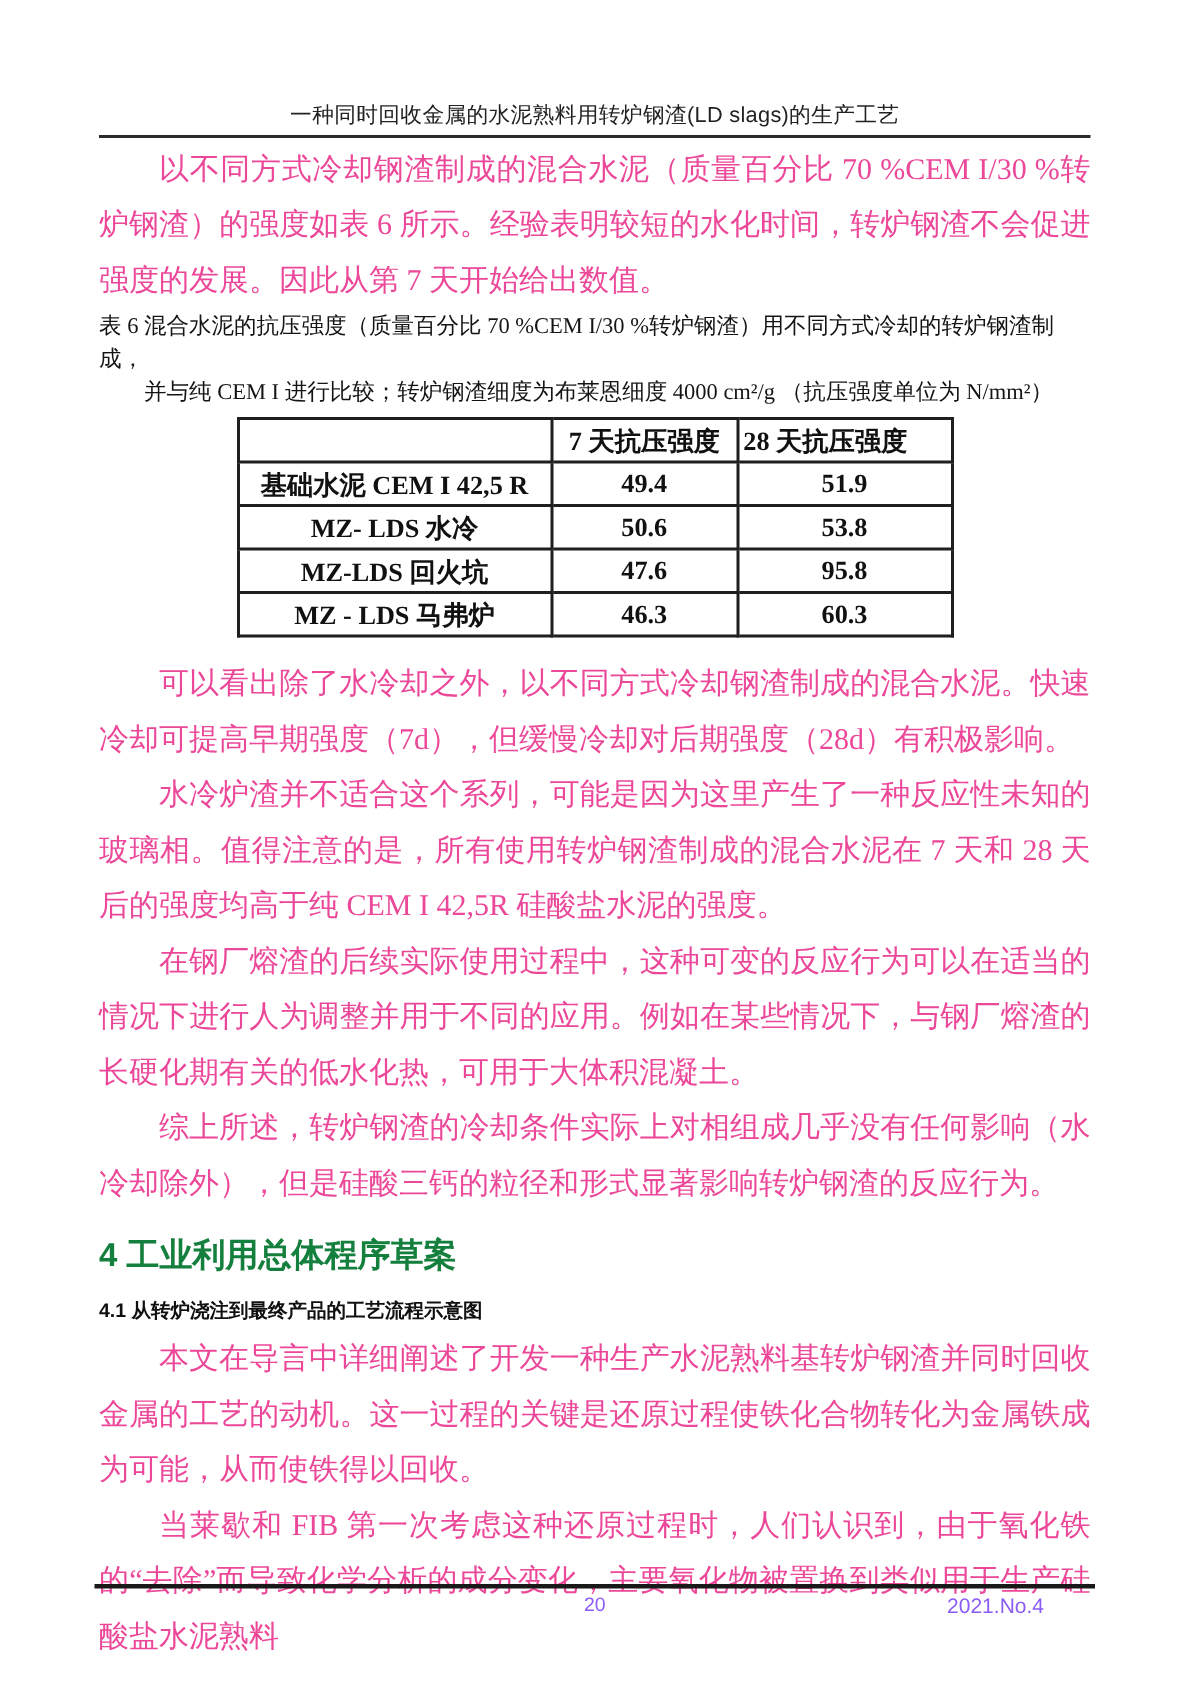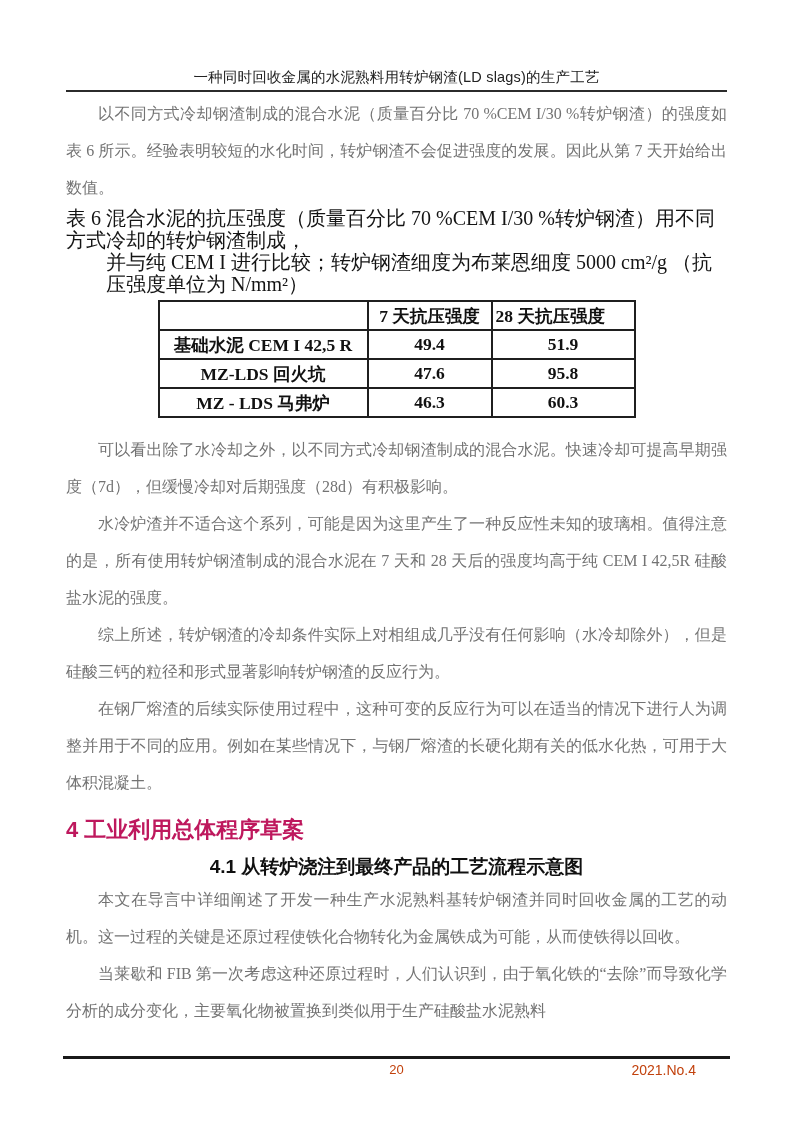--- a/index.html
+++ b/index.html
@@ -27,31 +27,31 @@
     color: #222;
     letter-spacing: 0.2px;
   }
   .header-rule {
     margin-top: 4px;
     border-bottom: 2px solid #2b2b2b;
   }
   
   .para {
     margin: 0;
-    font-size: 16px;
+    font-size: 20px;
     line-height: 37px;
     text-align: justify;
     text-indent: 2em;
-    color: #737373;
+    color: #ec4899;
   }
   .para.first { margin-top: 3px; }
   
   .caption {
     margin-top: 1px;
-    font-size: 20px;
+    font-size: 15px;
     line-height: 22px;
     color: #141414;
   }
   .caption .cap-line2 { padding-left: 2em; }
   
   table.strength {
     margin: 5px auto 0 auto;
     border-collapse: collapse;
     table-layout: fixed;
     width: 476px;
@@ -74,64 +74,63 @@
   table.strength th { font-weight: bold; }
   table.strength th.h3 { text-align: left; padding-left: 3px; }
   .after-table { margin-top: 13px; }
   
   .h-section {
     margin: 15px 0 0 0;
     font-family: "Liberation Sans", "DejaVu Sans", sans-serif;
     font-weight: bold;
     font-size: 22px;
     line-height: 28px;
-    color: #be185d;
+    color: #15803d;
   }
   .h-subsection {
     margin: 10px 0 2px 0;
     font-family: "Liberation Sans", "DejaVu Sans", sans-serif;
     font-weight: bold;
-    font-size: 19px;
+    font-size: 13px;
     line-height: 25px;
     color: #101010;
-    text-align: center;
   }
   
   .footer {
     position: absolute;
     left: 63px;
     right: 63px;
     top: 1048px;
   }
   .footer-rule { border-top: 3px solid #191919; }
   .footer-row {
     position: relative;
     margin-top: 3px;
     font-family: "Liberation Sans", "DejaVu Sans", sans-serif;
     font-size: 13px;
-    color: #c2410c;
+    color: #8b5cf6;
   }
   .footer-page { text-align: center; }
   .footer-issue { position: absolute; right: 34px; top: 0; font-size: 14px; }
 </style>
 </head>
 <body>
 
 <div class="page">
 
   <div class="content">
 
     <div class="header-title">一种同时回收金属的水泥熟料用转炉钢渣(LD slags)的生产工艺</div>
     <div class="header-rule"></div>
 
     <p class="para first">以不同方式冷却钢渣制成的混合水泥（质量百分比 70 %CEM I/30 %转炉钢渣）的强度如表 6 所示。经验表明较短的水化时间，转炉钢渣不会促进强度的发展。因此从第 7 天开始给出数值。</p>
 
     <div class="caption">
       <div class="cap-line1">表 6 混合水泥的抗压强度（质量百分比 70 %CEM I/30 %转炉钢渣）用不同方式冷却的转炉钢渣制成，</div>
-      <div class="cap-line2">并与纯 CEM I 进行比较；转炉钢渣细度为布莱恩细度 5000 cm²/g （抗压强度单位为 N/mm²）</div>
+      <div class="cap-line2">并与纯 CEM I 进行比较；转炉钢渣细度为布莱恩细度 4000 cm²/g （抗压强度单位为 N/mm²）</div>
     </div>
 
     <table class="strength">
       <colgroup>
         <col class="c1">
           <col class="c2">
           <col class="c3">
       </colgroup>
       <thead>
         <tr>
@@ -140,36 +139,41 @@
           <th class="h3">28 天抗压强度</th>
         </tr>
       </thead>
       <tbody>
           <tr>
             <td>基础水泥  CEM I 42,5 R</td>
             <td>49.4</td>
             <td>51.9</td>
           </tr>
           <tr>
+            <td>MZ- LDS 水冷</td>
+            <td>50.6</td>
+            <td>53.8</td>
+          </tr>
+          <tr>
             <td>MZ-LDS 回火坑</td>
             <td>47.6</td>
             <td>95.8</td>
           </tr>
           <tr>
             <td>MZ - LDS 马弗炉</td>
             <td>46.3</td>
             <td>60.3</td>
           </tr>
         </tbody>
     </table>
 
     <p class="para after-table">可以看出除了水冷却之外，以不同方式冷却钢渣制成的混合水泥。快速冷却可提高早期强度（7d），但缓慢冷却对后期强度（28d）有积极影响。</p>
     <p class="para">水冷炉渣并不适合这个系列，可能是因为这里产生了一种反应性未知的玻璃相。值得注意的是，所有使用转炉钢渣制成的混合水泥在 7 天和 28 天后的强度均高于纯 CEM I 42,5R 硅酸盐水泥的强度。</p>
+    <p class="para">在钢厂熔渣的后续实际使用过程中，这种可变的反应行为可以在适当的情况下进行人为调整并用于不同的应用。例如在某些情况下，与钢厂熔渣的长硬化期有关的低水化热，可用于大体积混凝土。</p>
     <p class="para">综上所述，转炉钢渣的冷却条件实际上对相组成几乎没有任何影响（水冷却除外），但是硅酸三钙的粒径和形式显著影响转炉钢渣的反应行为。</p>
-    <p class="para">在钢厂熔渣的后续实际使用过程中，这种可变的反应行为可以在适当的情况下进行人为调整并用于不同的应用。例如在某些情况下，与钢厂熔渣的长硬化期有关的低水化热，可用于大体积混凝土。</p>
 
     <h2 class="h-section">4 工业利用总体程序草案</h2>
     <h3 class="h-subsection">4.1 从转炉浇注到最终产品的工艺流程示意图</h3>
 
     <p class="para">本文在导言中详细阐述了开发一种生产水泥熟料基转炉钢渣并同时回收金属的工艺的动机。这一过程的关键是还原过程使铁化合物转化为金属铁成为可能，从而使铁得以回收。</p>
     <p class="para">当莱歇和 FIB 第一次考虑这种还原过程时，人们认识到，由于氧化铁的“去除”而导致化学分析的成分变化，主要氧化物被置换到类似用于生产硅酸盐水泥熟料</p>
 
   </div>
 
   <div class="footer">

